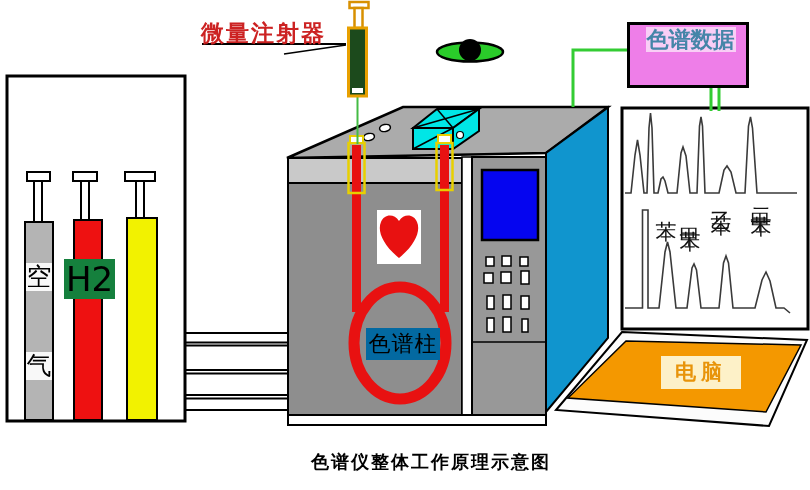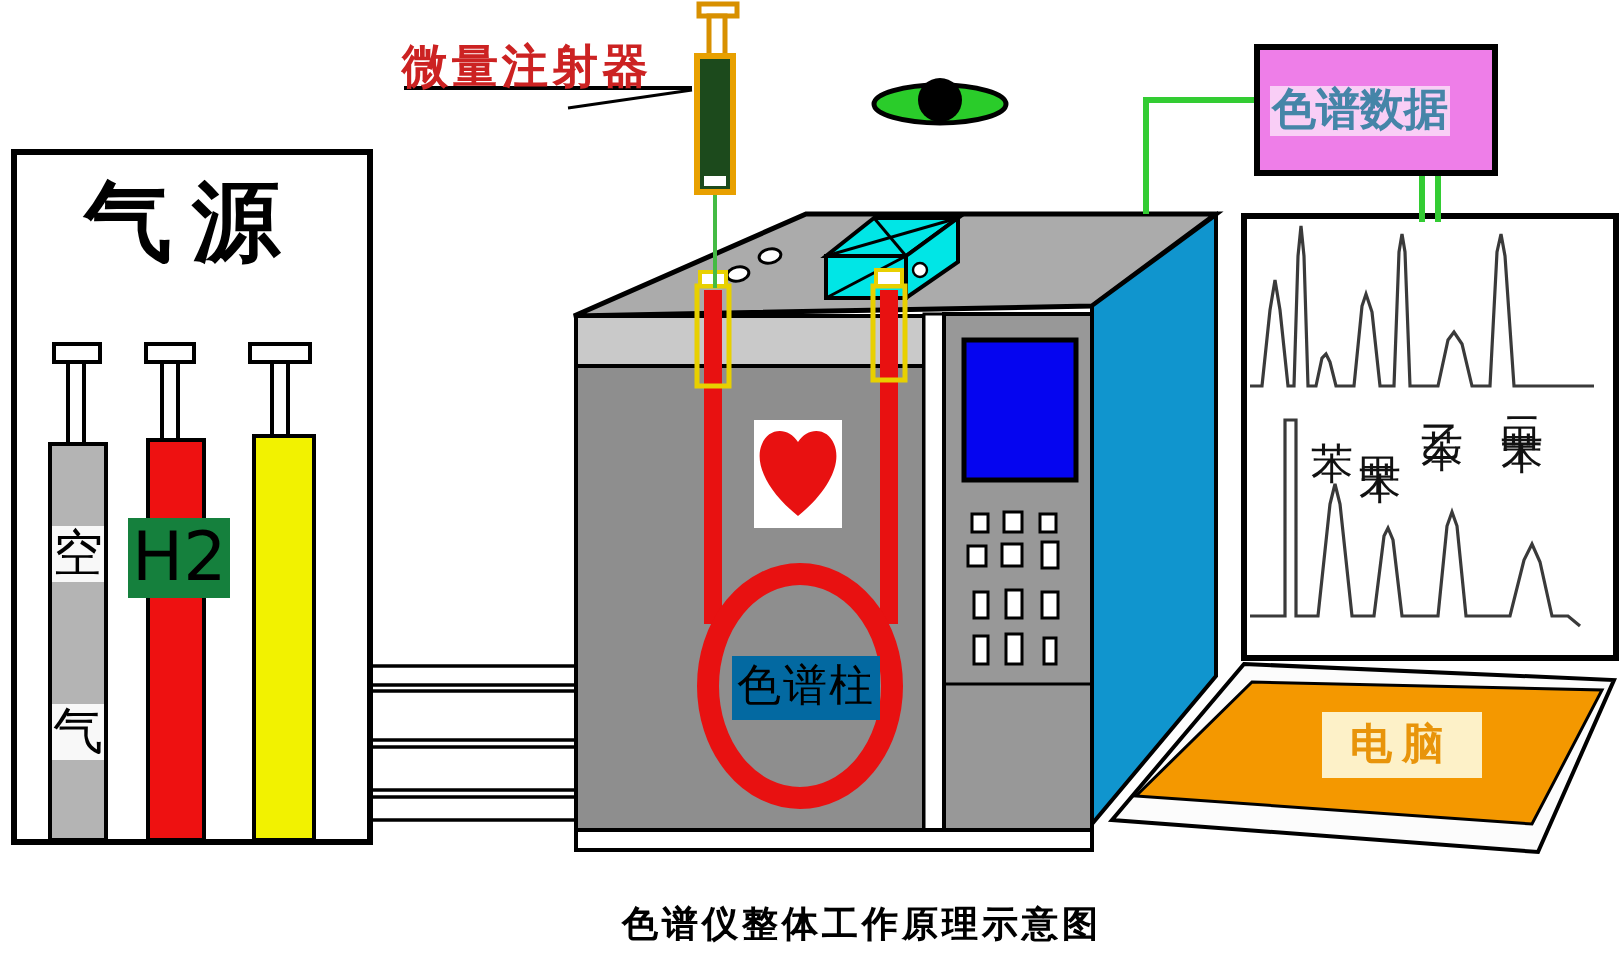--- a/index.html
+++ b/index.html
@@ -14,21 +14,21 @@
   .cyl-air-1{left:26px;top:263px;}
   .cyl-air-2{left:26px;top:352px;}
   .cyl-h2{left:64px;top:259px;font-size:34px;background:#15803d;padding:0 2px;}
   .cyl-n2{left:114px;top:292px;font-size:34px;background:#ffffff;padding:0 2px;}
   .syringe-label{left:201px;top:18px;font-size:23px;font-weight:bold;color:#cc2222;letter-spacing:2px;}
   .detector-label{left:428px;top:66px;font-size:22px;letter-spacing:1px;}
   .column-label{left:366px;top:328px;width:74px;height:32px;background:#0369a1;font-size:22px;text-align:center;line-height:32px;letter-spacing:1px;}
   .workstation{
     position:absolute;left:627px;top:22px;width:122px;height:66px;
     background:#ee7ee8;border:3px solid #000;box-sizing:border-box;
-    display:flex;flex-direction:column;justify-content:center;padding-left:5px;
+    display:flex;flex-direction:row;justify-content:center;padding-left:5px;
   }
   .ws-line{font-size:22px;line-height:29px;color:#4585a8;font-weight:600;}
   .ws-line span{background:rgba(255,255,255,0.62);padding:0 1px;}
   .peak-label{position:absolute;writing-mode:vertical-rl;text-orientation:upright;font-size:21px;line-height:22px;letter-spacing:3px;color:#111;}
   .pk-0{left:655px;top:204px;}
   .pk-1{left:679px;top:211px;}
   .pk-2{left:710px;top:195px;}
   .pk-3{left:750px;top:193px;}
   .computer-label{left:661px;top:356px;width:80px;height:33px;background:#fdf1c8;color:#e8940a;
     font-size:21px;font-weight:bold;text-align:center;line-height:33px;letter-spacing:5px;}
@@ -165,21 +165,20 @@
     <line x1="719" y1="88" x2="719" y2="111"></line>
   </g>
 
   <g>
     <polygon points="622,332 807,340 769,426 556,410" fill="#fcfcfc" stroke="#000" stroke-width="2"></polygon>
     <polygon points="626,341 801,345 766,412 568,398" fill="#f49800" stroke="#000" stroke-width="1.5"></polygon>
   </g>
 
 </svg>
 
-<div class="txt gas-title">气源</div>
 <div class="txt cyl-char cyl-air-1">空</div>
 <div class="txt cyl-char cyl-air-2">气</div>
 <div class="txt cyl-h2">H2</div>
 
 <div class="txt syringe-label">微量注射器</div>
 <div class="txt column-label">色谱柱</div>
 
 <div class="workstation">
   <div class="ws-line"><span>色谱数据</span></div>
 </div>

